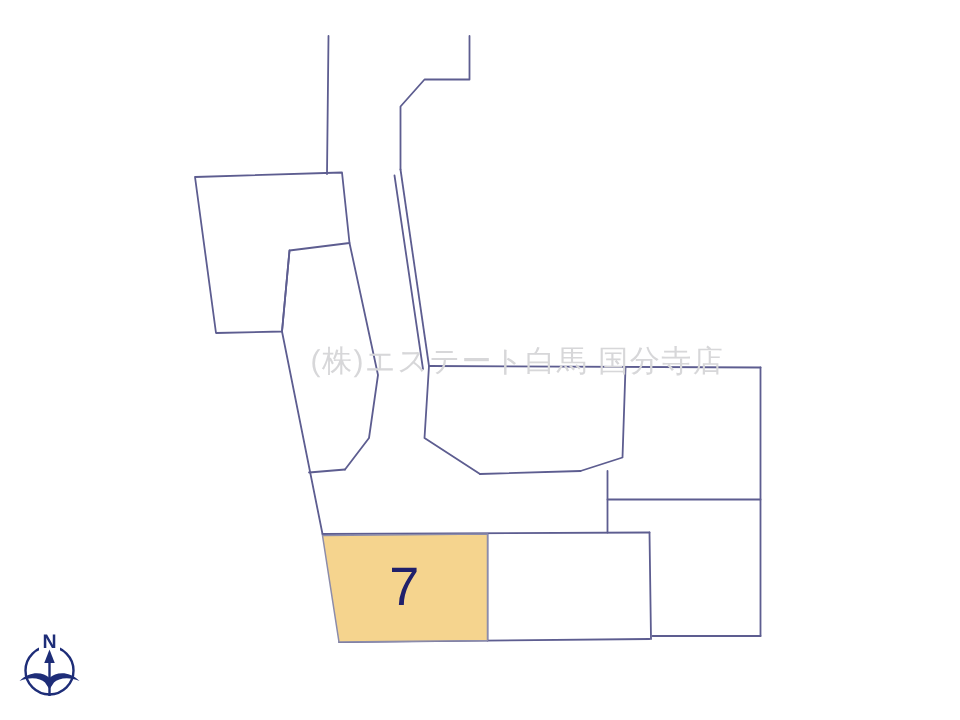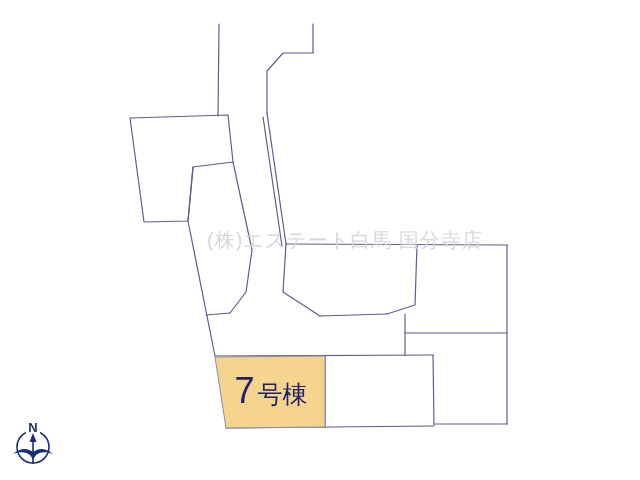--- a/index.html
+++ b/index.html
@@ -80,21 +80,20 @@
       <polyline points="435,424 507,424"></polyline>
     </g>
 
     <polygon points="215,357 325,356 325,427 226,428" stroke="#8c8caa" stroke-width="1" fill="#f5d48e"></polygon>
   </svg>
 
   <div class="watermark">(株)エステート白馬 国分寺店</div>
 
   <div class="lot-label">
     <span class="num">7</span>
-    <span class="suffix">号棟</span>
   </div>
 
   <svg class="compass-svg" width="50" height="56" viewBox="0 0 50 56">
     <circle cx="23" cy="29" r="16" fill="none" stroke="#1e2d78" stroke-width="1.6"></circle>
     <rect x="16" y="3" width="14" height="13" fill="#ffffff"></rect>
     <text x="23" y="14" text-anchor="middle" font-family="Liberation Sans, sans-serif" font-size="13" font-weight="bold" fill="#1e2d78">N</text>
     <polygon points="23,15 19.5,24 26.5,24" fill="#1e2d78"></polygon>
     <line x1="23" y1="22" x2="23" y2="46" stroke="#1e2d78" stroke-width="1.6"></line>
     <path d="M3,36 C11,28.5 19,30.5 23,34 C27,30.5 35,28.5 43,36 C36,33 29,34 26,37 L23,41.5 L20,37 C17,34 10,33 3,36 Z" fill="#1e2d78"></path>
   </svg>

